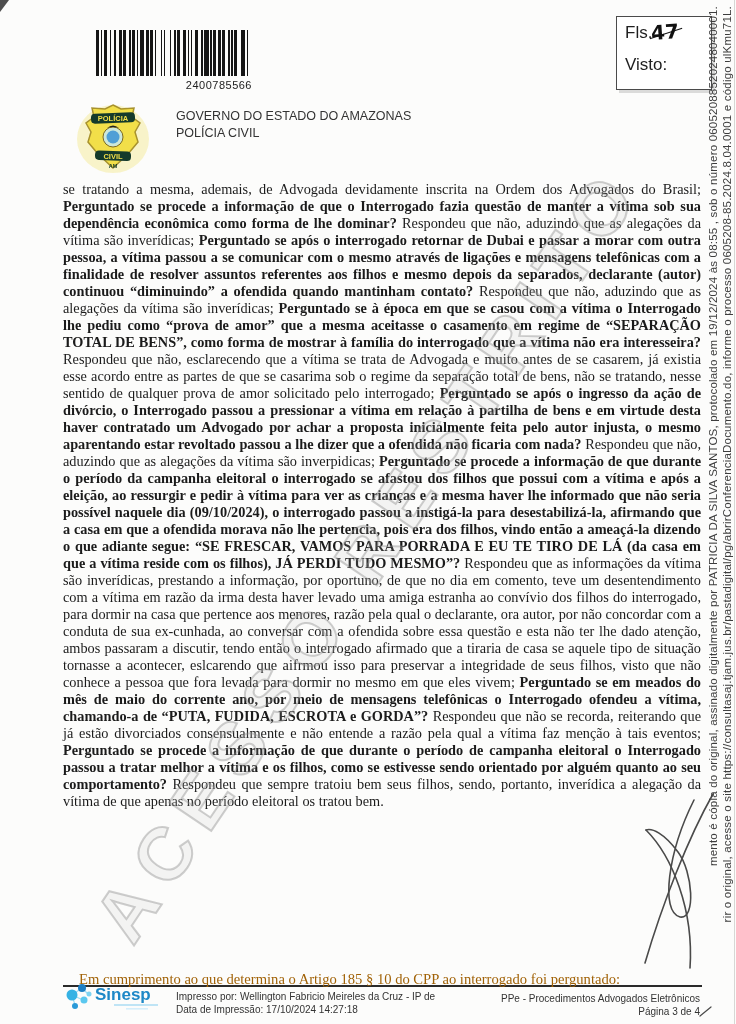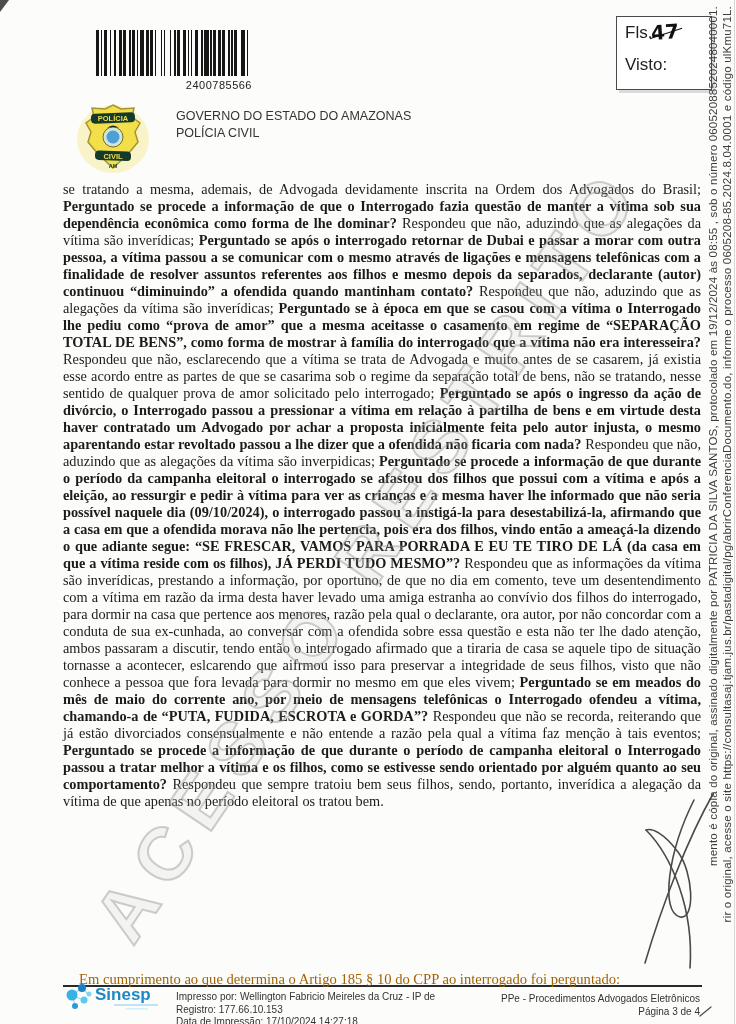--- a/index.html
+++ b/index.html
@@ -183,21 +183,20 @@
       <circle cx="13" cy="26" r="3" fill="#2a9ad8"></circle>
       <circle cx="27" cy="14" r="2.5" fill="#7fd4f2"></circle>
       <text x="33" y="20" font-family="Liberation Sans,sans-serif" font-size="17" font-weight="bold" fill="#1e88c7" id="sinesp-text">Sinesp</text>
       <rect x="52" y="24" width="44" height="2" fill="#bfe4f5"></rect>
       <rect x="64" y="28" width="22" height="1.6" fill="#d5eefb"></rect>
     </svg>
   </div>
 
   <div class="printed-by">
     <div>Impresso por: Wellington Fabricio Meireles da Cruz - IP de</div>
-    <div>Registro: 177.66.10.153</div>
     <div>Data de Impressão: 17/10/2024 14:27:18</div>
   </div>
 
   <div class="footer-right">
     <div>PPe - Procedimentos Advogados Eletrônicos</div>
     <div>Página 3 de 4</div>
   </div>
 
   <div class="margin-note">
     <div>mento é cópia do original, assinado digitalmente por PATRICIA DA SILVA SANTOS, protocolado em 19/12/2024 às 08:55 , sob o número 06052088520248040001.</div>

